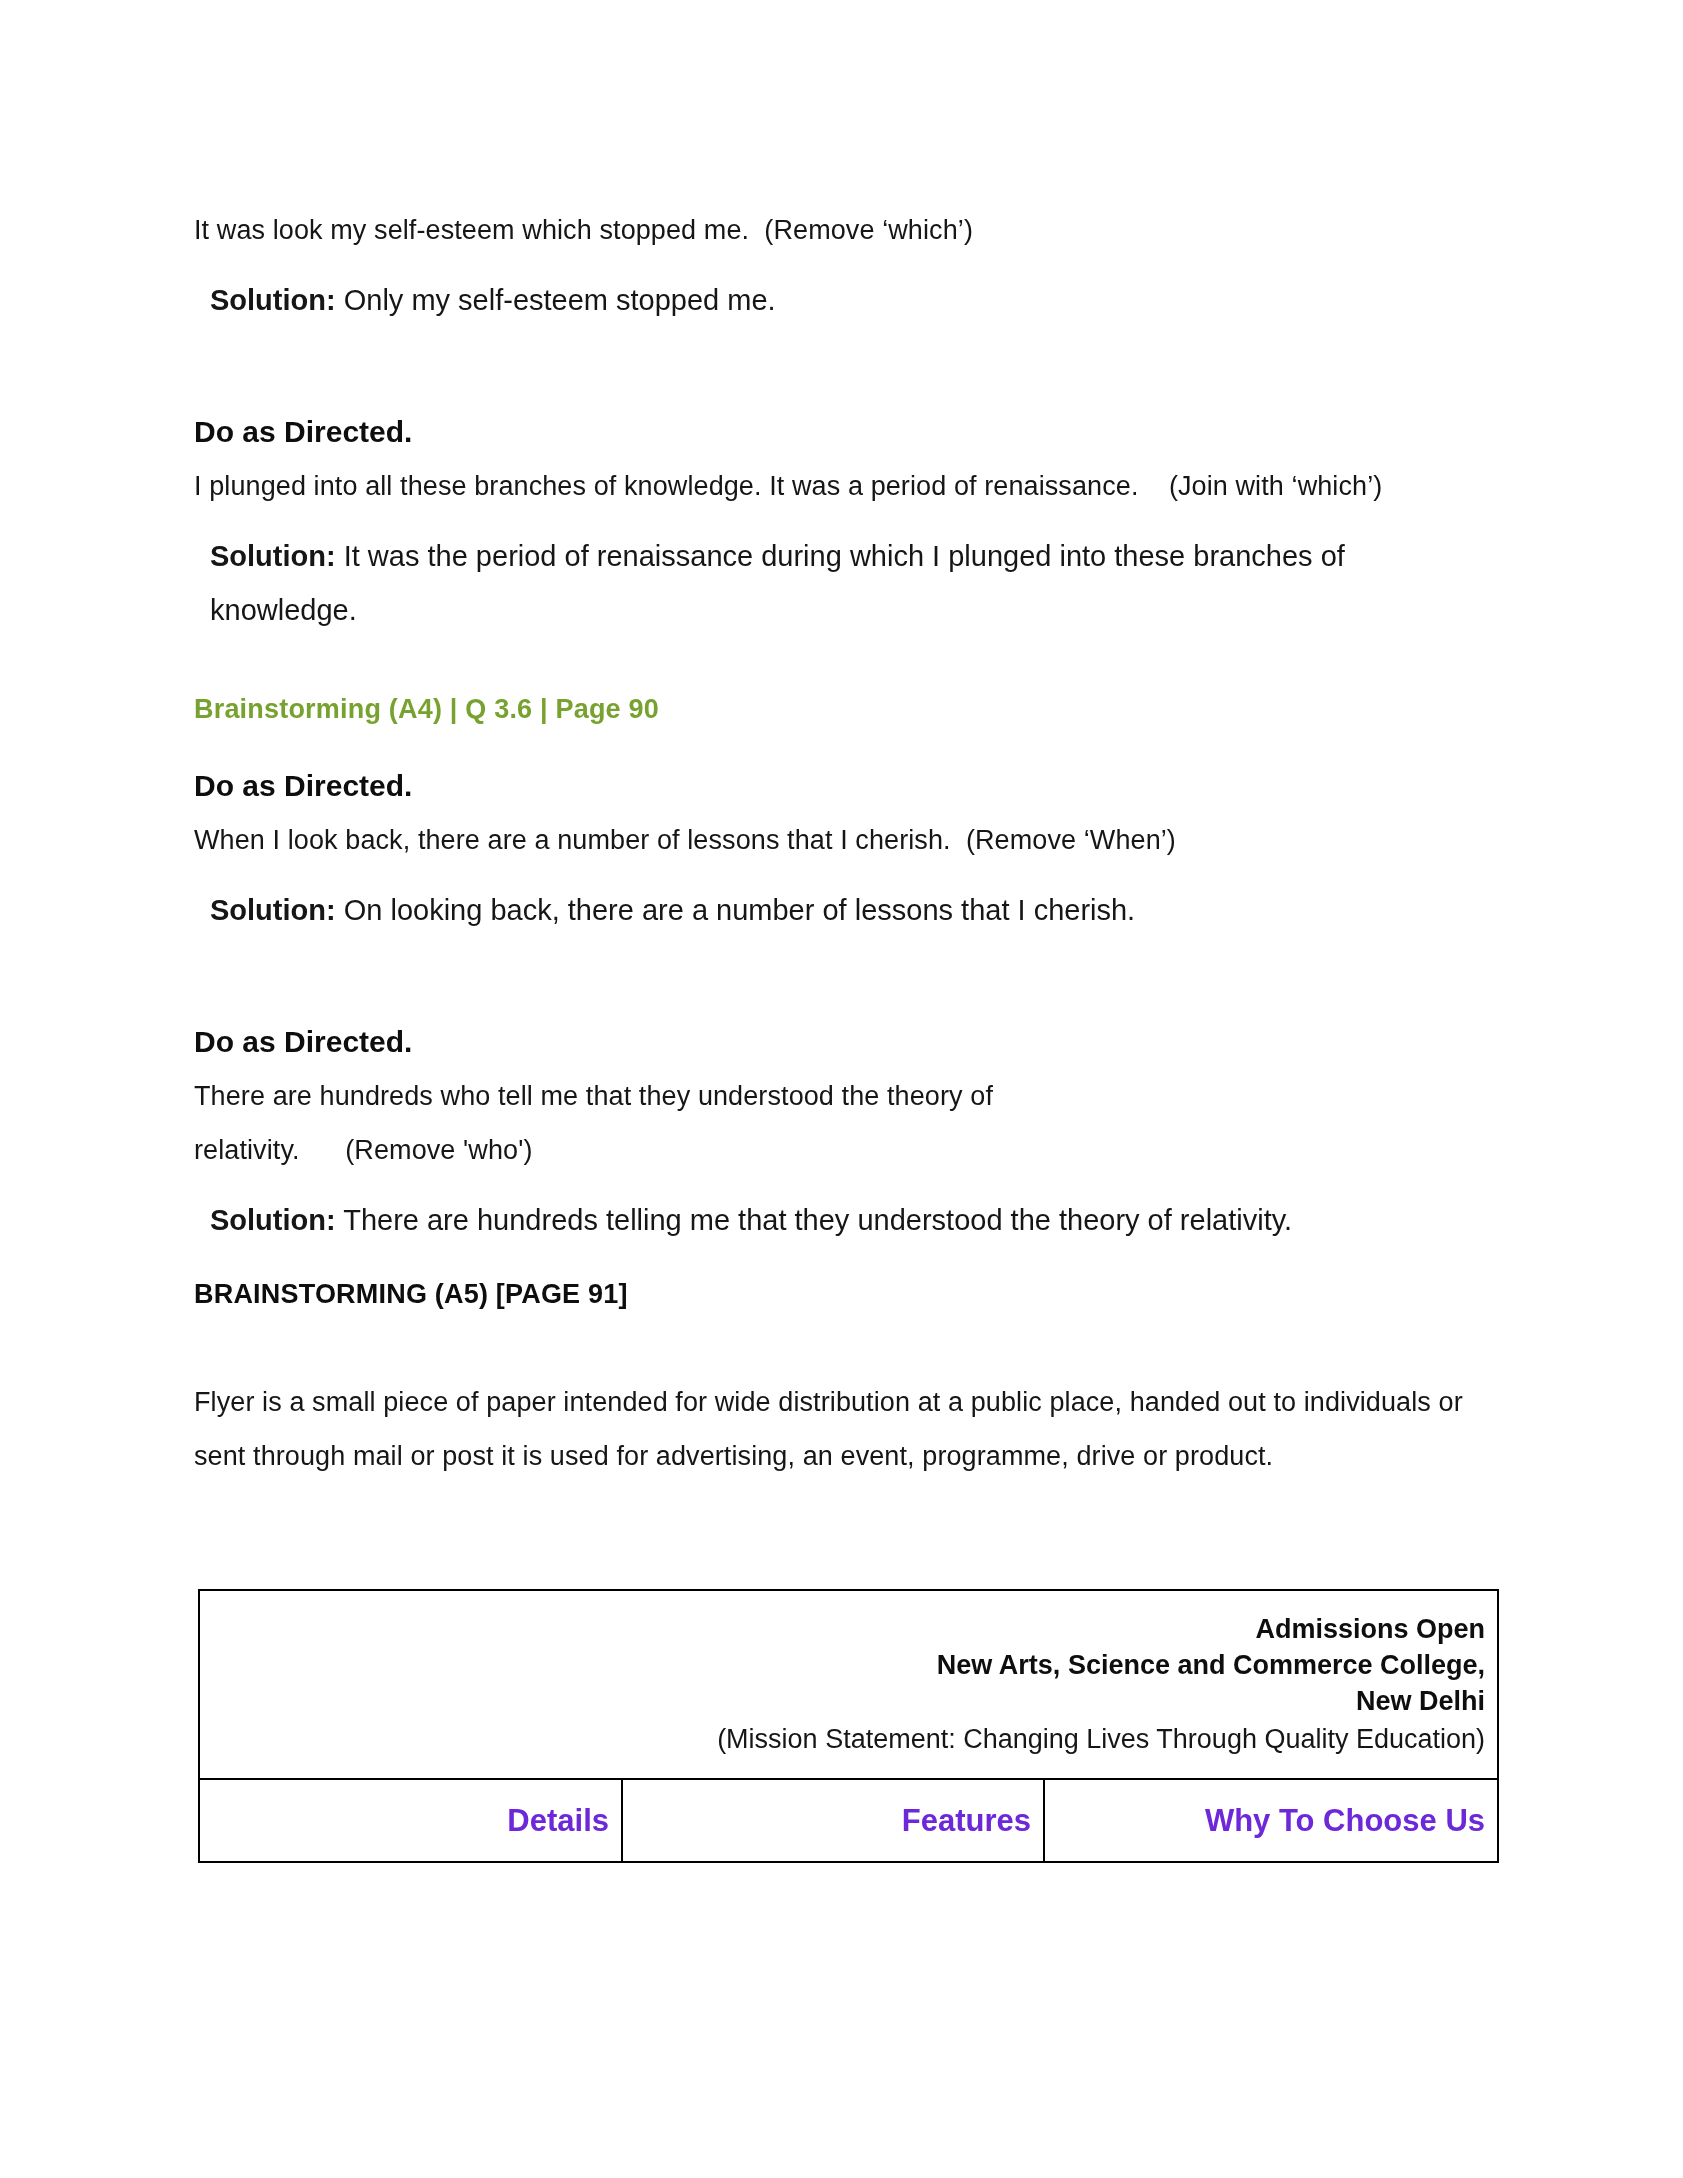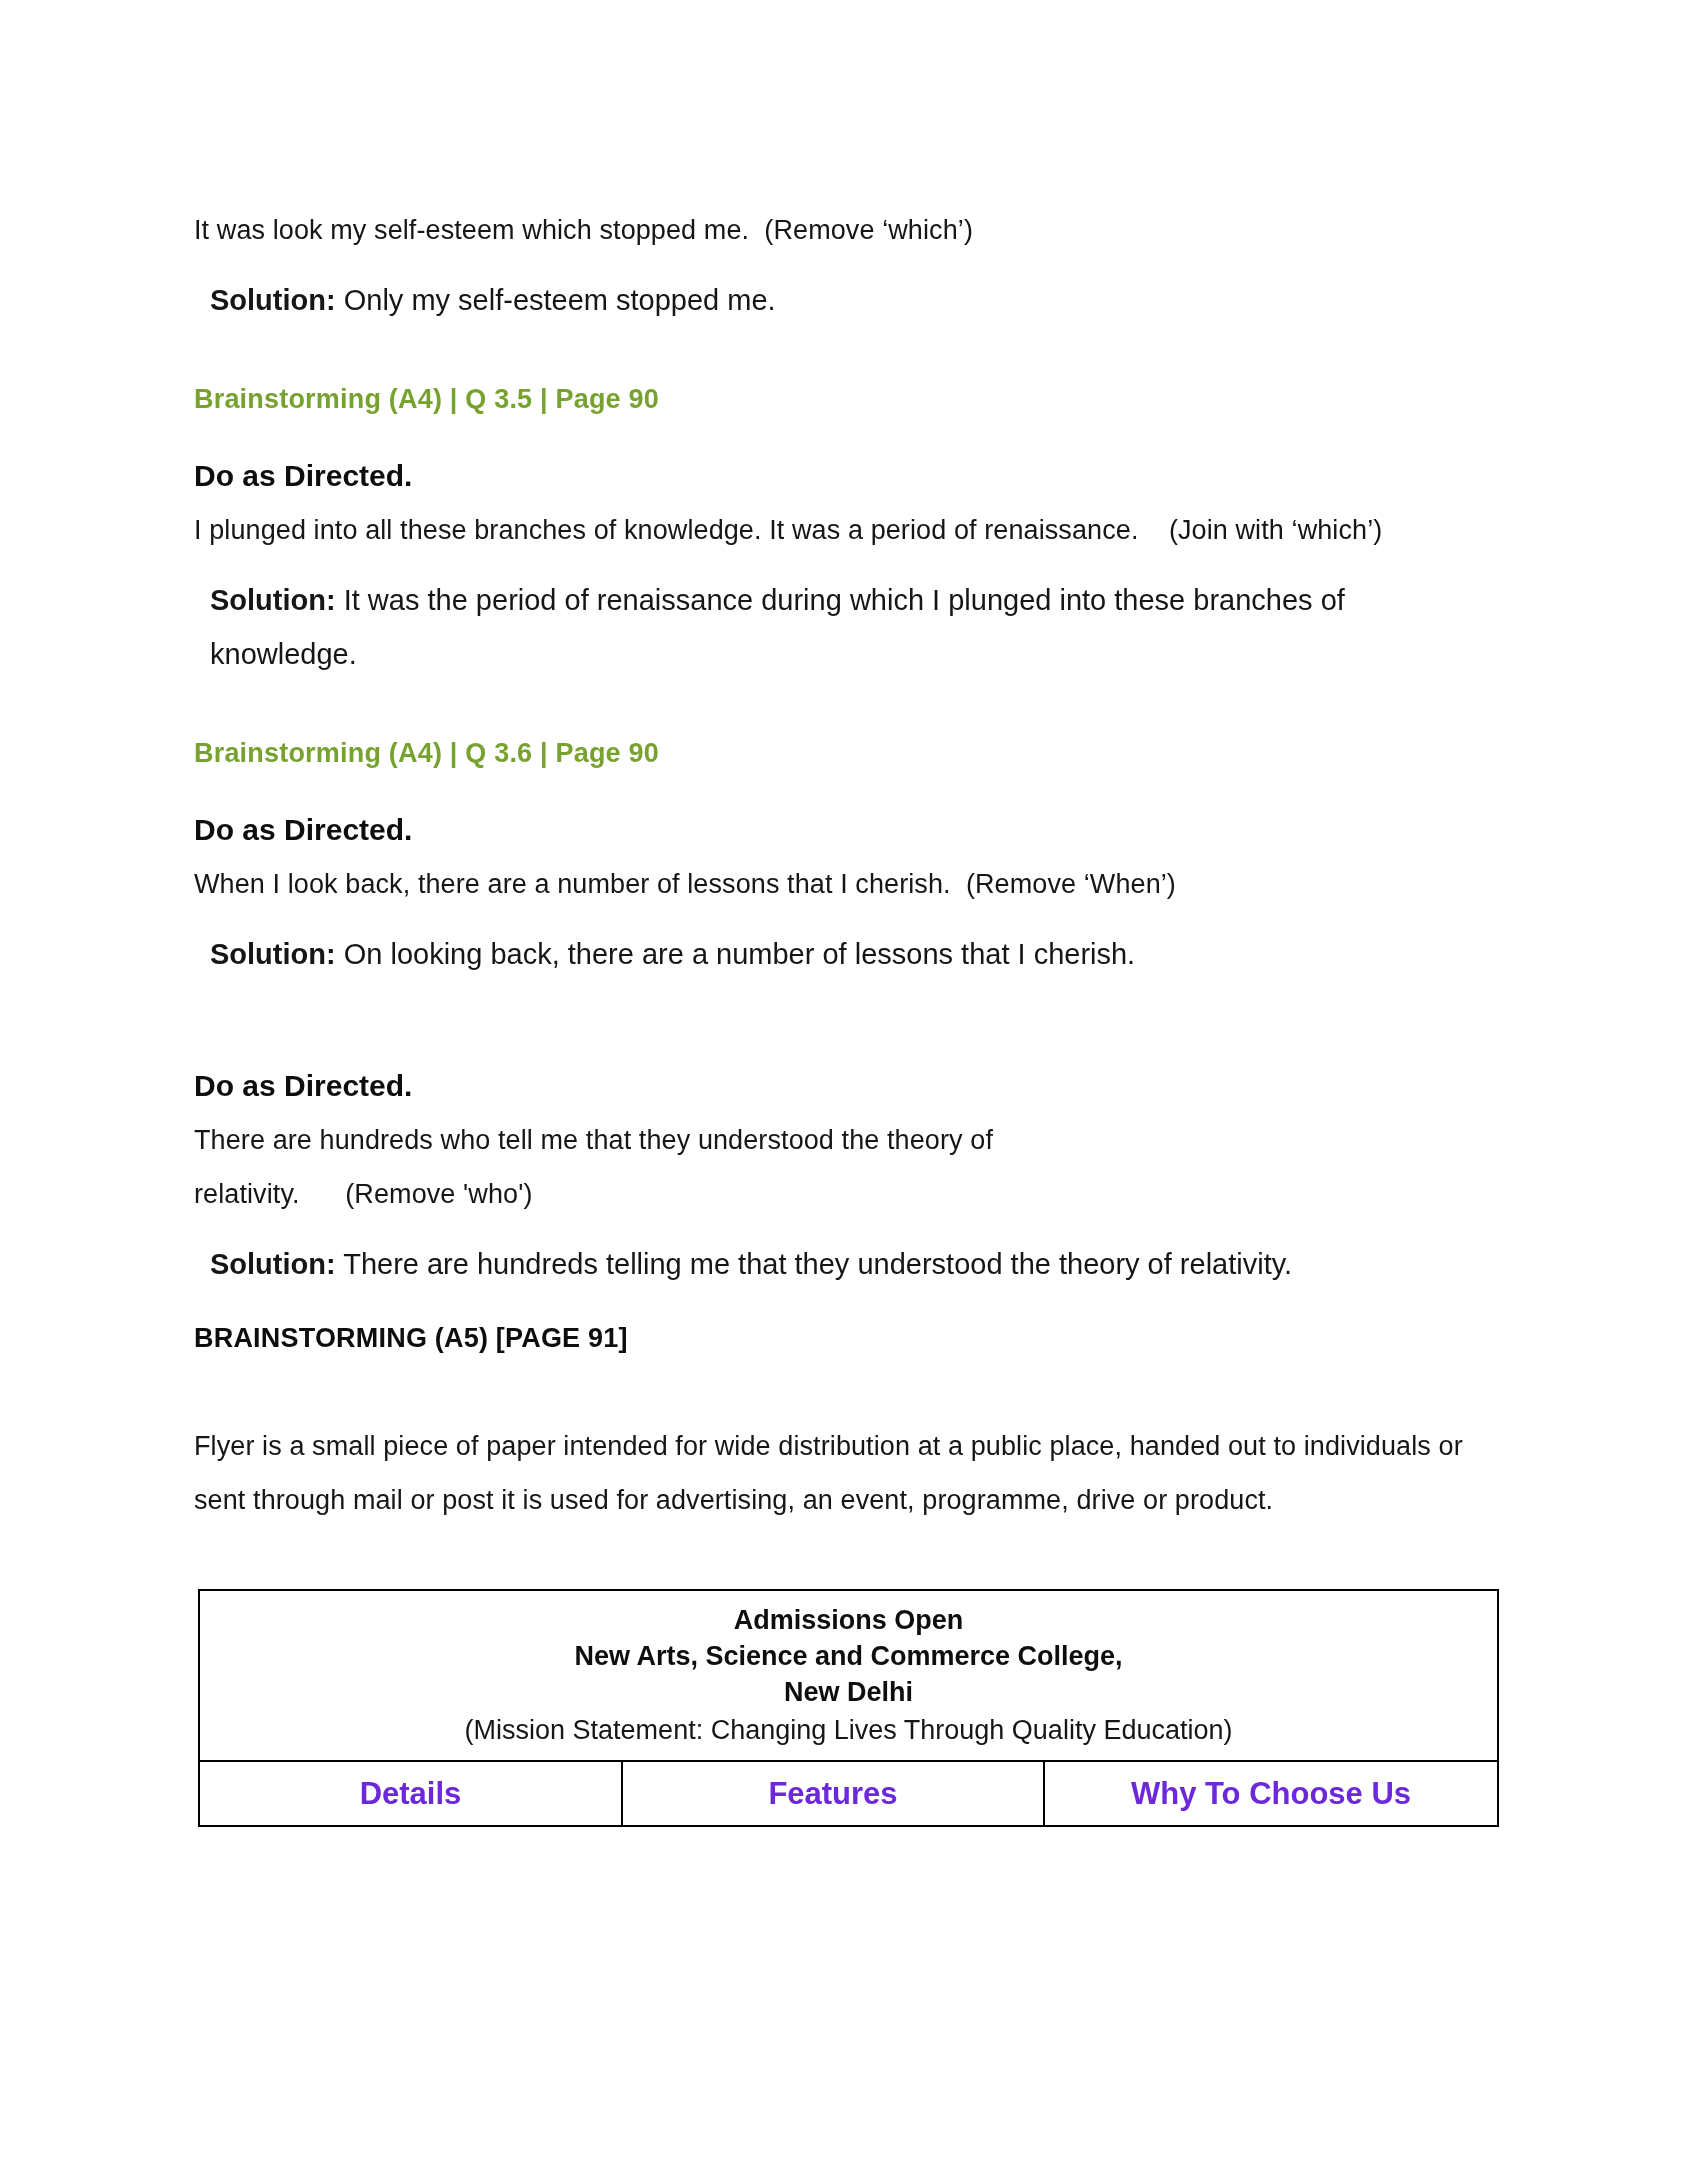--- a/index.html
+++ b/index.html
@@ -88,22 +88,23 @@
   }
   table.flyer {
     width: 100%;
     border-collapse: collapse;
     table-layout: fixed;
     border: 2.5px solid #000;
     background: #fff;
   }
   table.flyer td {
     border: 2.5px solid #000;
-    padding: 3px;
+    padding: 12px;
     vertical-align: middle;
+    text-align: right;
   }
   td.flyer-banner {
     height: 163px;
     text-align: center;
     padding: 14px 10px 20px 10px;
   }
   .flyer-line {
     font-size: 27px;
     line-height: 36px;
     font-weight: bold;
@@ -131,21 +132,20 @@
 <body>
 
 <div class="page">
   <div class="doc-body">
 
     <p class="para">It was look my self-esteem which stopped me.  (Remove ‘which’)</p>
     <p class="solution"><span class="lead">Solution:</span><span> Only my self-esteem stopped me.</span></p>
 
     <div class="gap-34"></div>
 
-    <p class="green-head">Brainstorming (A4) | Q 3.5 | Page 90</p>
     <div class="gap-28"></div>
     <p class="bold-head">Do as Directed.</p>
     <p class="para">I plunged into all these branches of knowledge. It was a period of renaissance.    (Join with ‘which’)</p>
     <p class="solution"><span class="lead">Solution:</span><span> It was the period of renaissance during which I plunged into these branches of knowledge.</span></p>
 
     <div class="gap-34"></div>
 
     <p class="green-head">Brainstorming (A4) | Q 3.6 | Page 90</p>
     <div class="gap-28"></div>
     <p class="bold-head">Do as Directed.</p>

